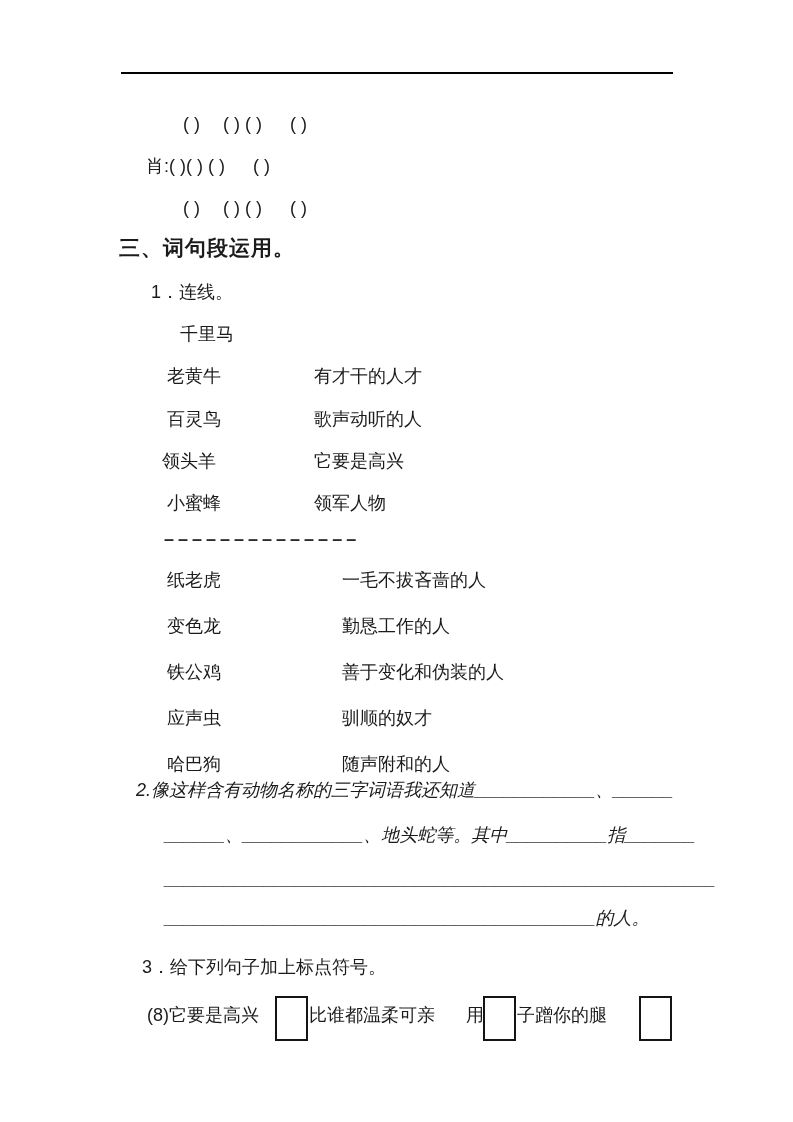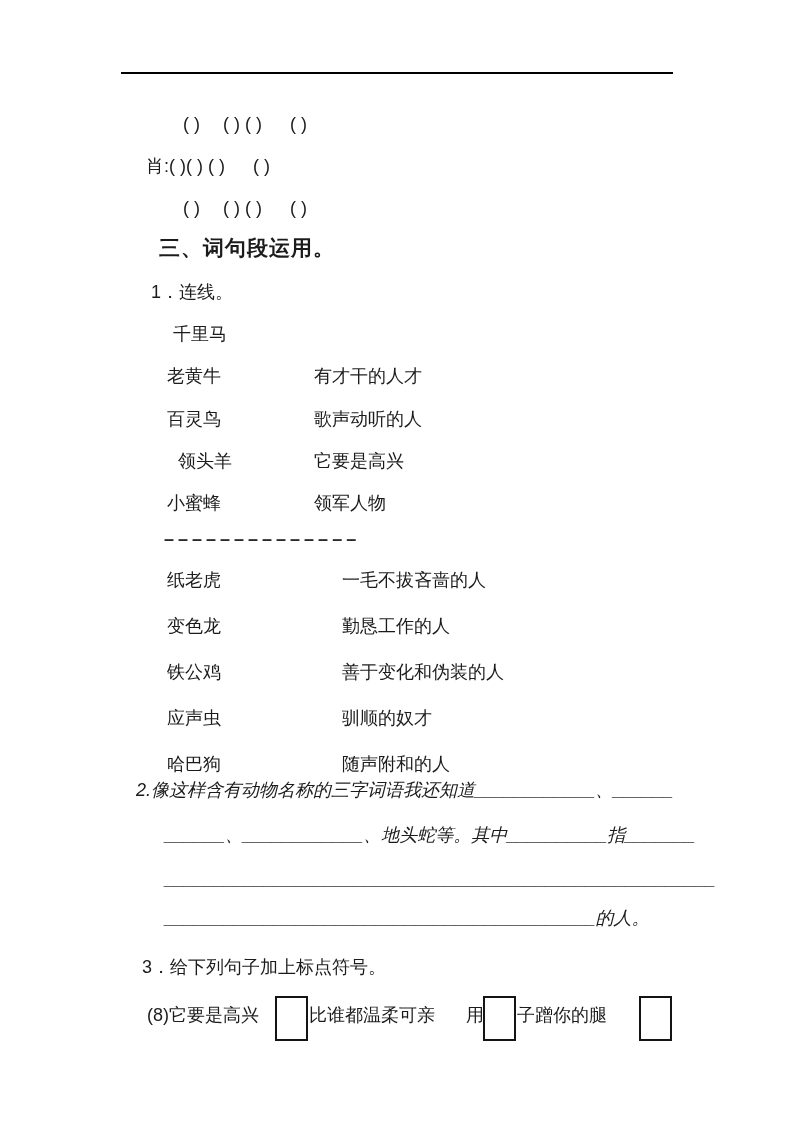--- a/index.html
+++ b/index.html
@@ -13,21 +13,21 @@
     line-height:24px;
     overflow:hidden;
   }
   .abs { position:absolute; white-space:pre; }
   .hrule {
     position:absolute;
     left:121px; top:72px;
     width:552px; height:2px;
     background:#000000;
   }
-  .heading { font-weight:bold; font-size:21px; letter-spacing:1px;margin-left:40px; }
+  .heading { font-weight:bold; font-size:21px; letter-spacing:1px; }
   .dashes { letter-spacing:4px; font-weight:bold; color:#2a2a2a; }
   .blankline { letter-spacing:0;font-style:italic; }
   .box {
     position:absolute;
     width:29px; height:41px;
     border:2px solid #141414;
     background:#ffffff;
   }
 </style>
 </head>
@@ -38,29 +38,29 @@
   <div class="hrule"></div>
 
   <div class="abs" style="top:112px;left:183px">( )　 ( ) ( )　  ( )</div>
   <div class="abs" style="top:154px;left:146px">肖:( )( ) ( )　  ( )</div>
   <div class="abs" style="top:196px;left:183px">( )　 ( ) ( )　  ( )</div>
 
   <div class="abs heading" style="top:236px;left:119px">三、词句段运用。</div>
 
   <div class="abs" style="top:280px;left:151px">1．连线。</div>
 
-  <span class="abs" style="top:322px;left:173px">千里马</span>
+  <span class="abs" style="top:322px;left:180px">千里马</span>
 
   <span class="abs" style="top:364px;left:167px">老黄牛</span>
   <span class="abs" style="top:364px;left:314px">有才干的人才</span>
 
   <span class="abs" style="top:407px;left:167px">百灵鸟</span>
   <span class="abs" style="top:407px;left:314px">歌声动听的人</span>
 
-  <span class="abs" style="top:449px;left:178px">领头羊</span>
+  <span class="abs" style="top:449px;left:162px">领头羊</span>
   <span class="abs" style="top:449px;left:314px">它要是高兴</span>
 
   <span class="abs" style="top:491px;left:167px">小蜜蜂</span>
   <span class="abs" style="top:491px;left:314px">领军人物</span>
 
   <div class="abs dashes" style="top:527px;left:164px">––––––––––––––</div>
 
   <span class="abs" style="top:568px;left:167px">纸老虎</span>
   <span class="abs" style="top:568px;left:342px">一毛不拔吝啬的人</span>
 

